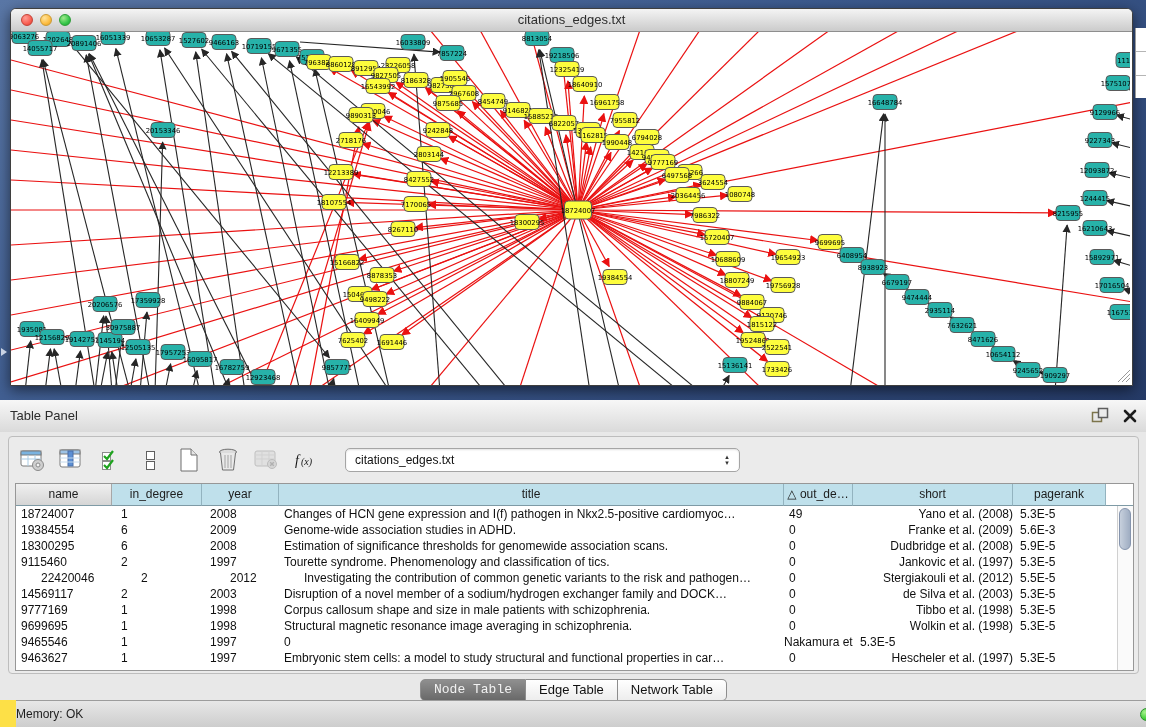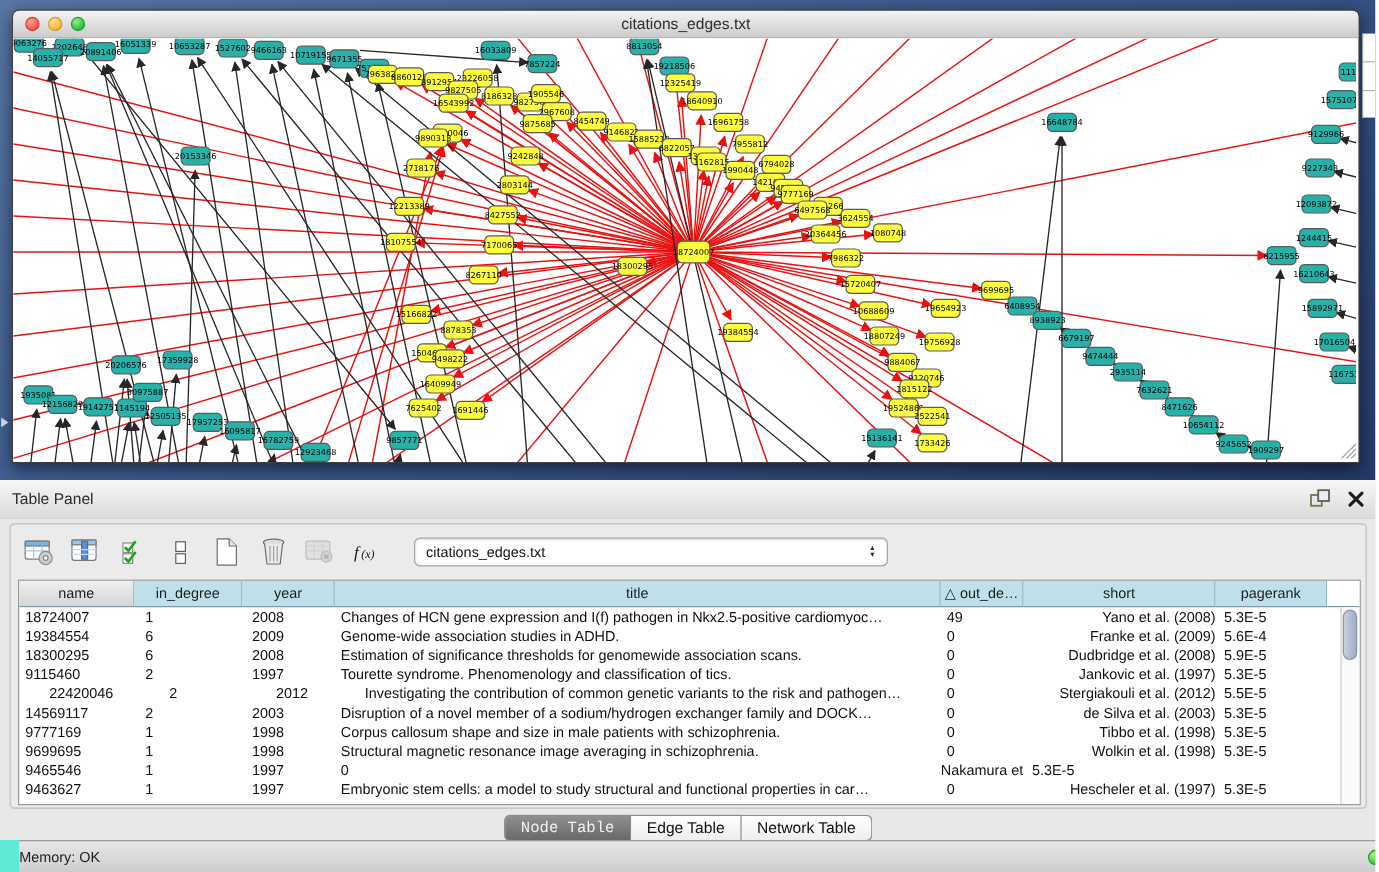--- a/index.html
+++ b/index.html
@@ -1,16 +1,16 @@
 <!DOCTYPE html>
 <html><head>
 <meta charset="utf-8">
 <style>
   html,body{margin:0;padding:0;}
-  .screen{position:relative;width:1146px;height:727px;background:#5eead4;overflow:hidden;
+  .screen{position:relative;width:1146px;height:727px;background:#fde047;overflow:hidden;
           font-family:"Liberation Sans",sans-serif;-webkit-font-smoothing:antialiased;}
   
   .net-section{position:absolute;left:0;top:0;width:1149px;height:400px;
     background:linear-gradient(150deg,#5a77a6 0%,#3c5a8e 45%,#253a66 100%);}
   .notch{position:absolute;left:1135px;top:28px;width:14px;height:70px;background:#fff;border-left:1px solid #9a9a9a;}
   .notch div{height:23px;border-bottom:1px solid #b5b5b5;}
   .collapse-arrow{position:absolute;left:1px;top:348px;width:0;height:0;
     border-top:4px solid transparent;border-bottom:4px solid transparent;border-left:6px solid #c9d3e3;}
   .mac-window{position:absolute;left:10px;top:8px;width:1121px;height:376px;background:#fff;
     border:1px solid #3f3f3f;border-radius:6px 6px 0 0;box-shadow:0 4px 14px rgba(0,0,0,.55);}
@@ -612,21 +612,21 @@
               <div class="cell c6">5.3E-5</div>
               <div class="cell c7"></div>
             </div>
             <div class="row" style="grid-template-columns: 96px 90px 77px 1fr 69px 160px 93px 27px;">
               <div class="cell c0">19384554</div>
               <div class="cell c1">6</div>
               <div class="cell c2">2009</div>
               <div class="cell c3">Genome-wide association studies in ADHD.</div>
               <div class="cell c4">0</div>
               <div class="cell c5">Franke et al. (2009)</div>
-              <div class="cell c6">5.6E-4</div>
+              <div class="cell c6">5.6E-3</div>
               <div class="cell c7"></div>
             </div>
             <div class="row" style="grid-template-columns: 96px 90px 77px 1fr 69px 160px 93px 27px;">
               <div class="cell c0">18300295</div>
               <div class="cell c1">6</div>
               <div class="cell c2">2008</div>
               <div class="cell c3">Estimation of significance thresholds for genomewide association scans.</div>
               <div class="cell c4">0</div>
               <div class="cell c5">Dudbridge et al. (2008)</div>
               <div class="cell c6">5.9E-5</div>

